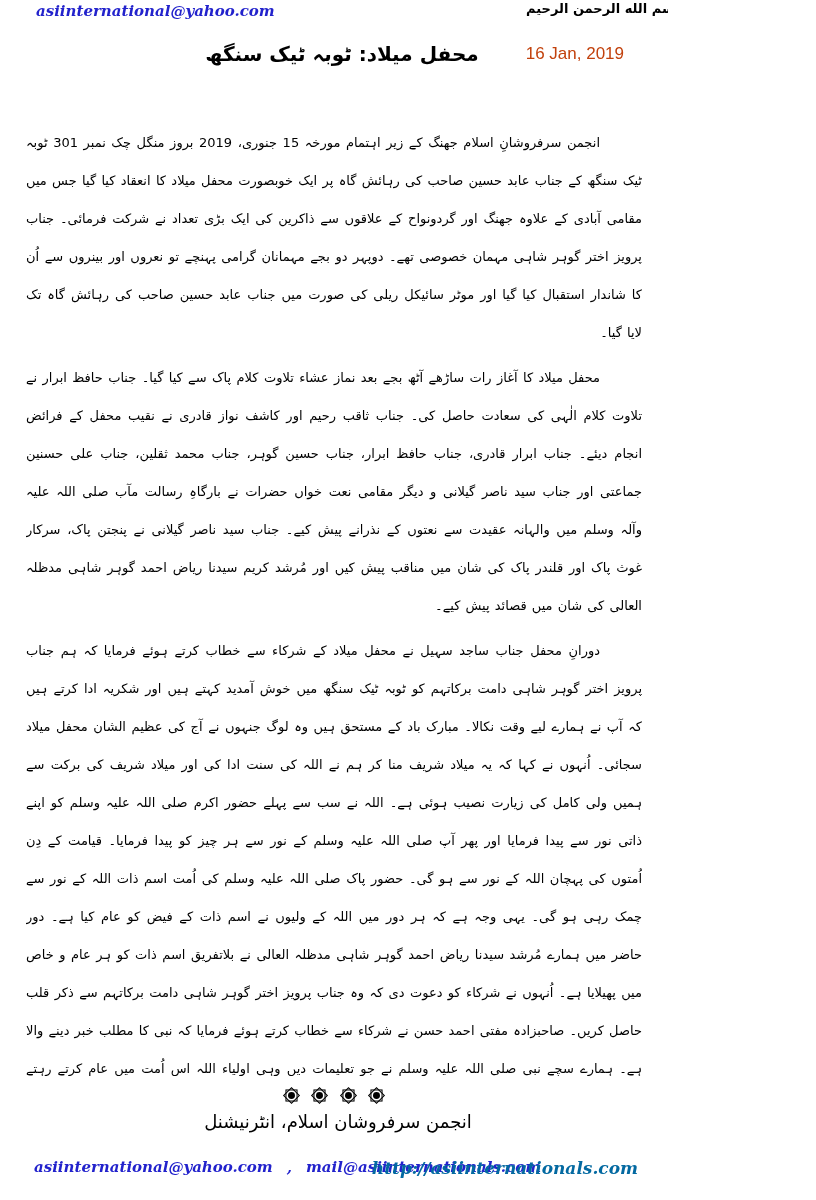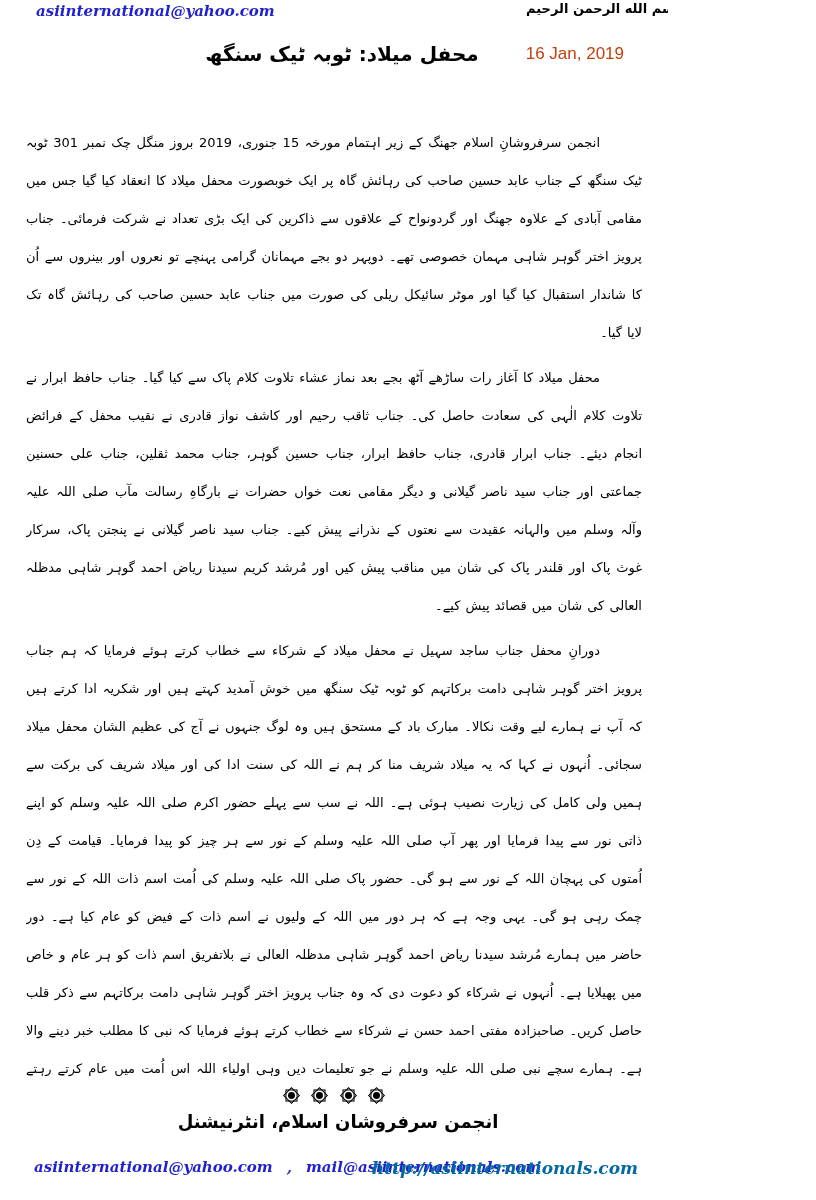--- a/index.html
+++ b/index.html
@@ -102,21 +102,21 @@
     display: inline-block;
     width: 19px;
     height: 19px;
     margin: 0 2px;
     vertical-align: middle;
   }
   .org-name {
     text-align: center;
     direction: rtl;
     font-size: 18px;
-    font-weight: bold;
+    font-weight: normal;
     margin-top: 4px;
     letter-spacing: 0.5px;
     margin-left: 8px;
   }
   .links-row {
     position: relative;
     margin-top: 26px;
     height: 24px;
     font-family: "DejaVu Serif", serif;
     font-style: italic;

